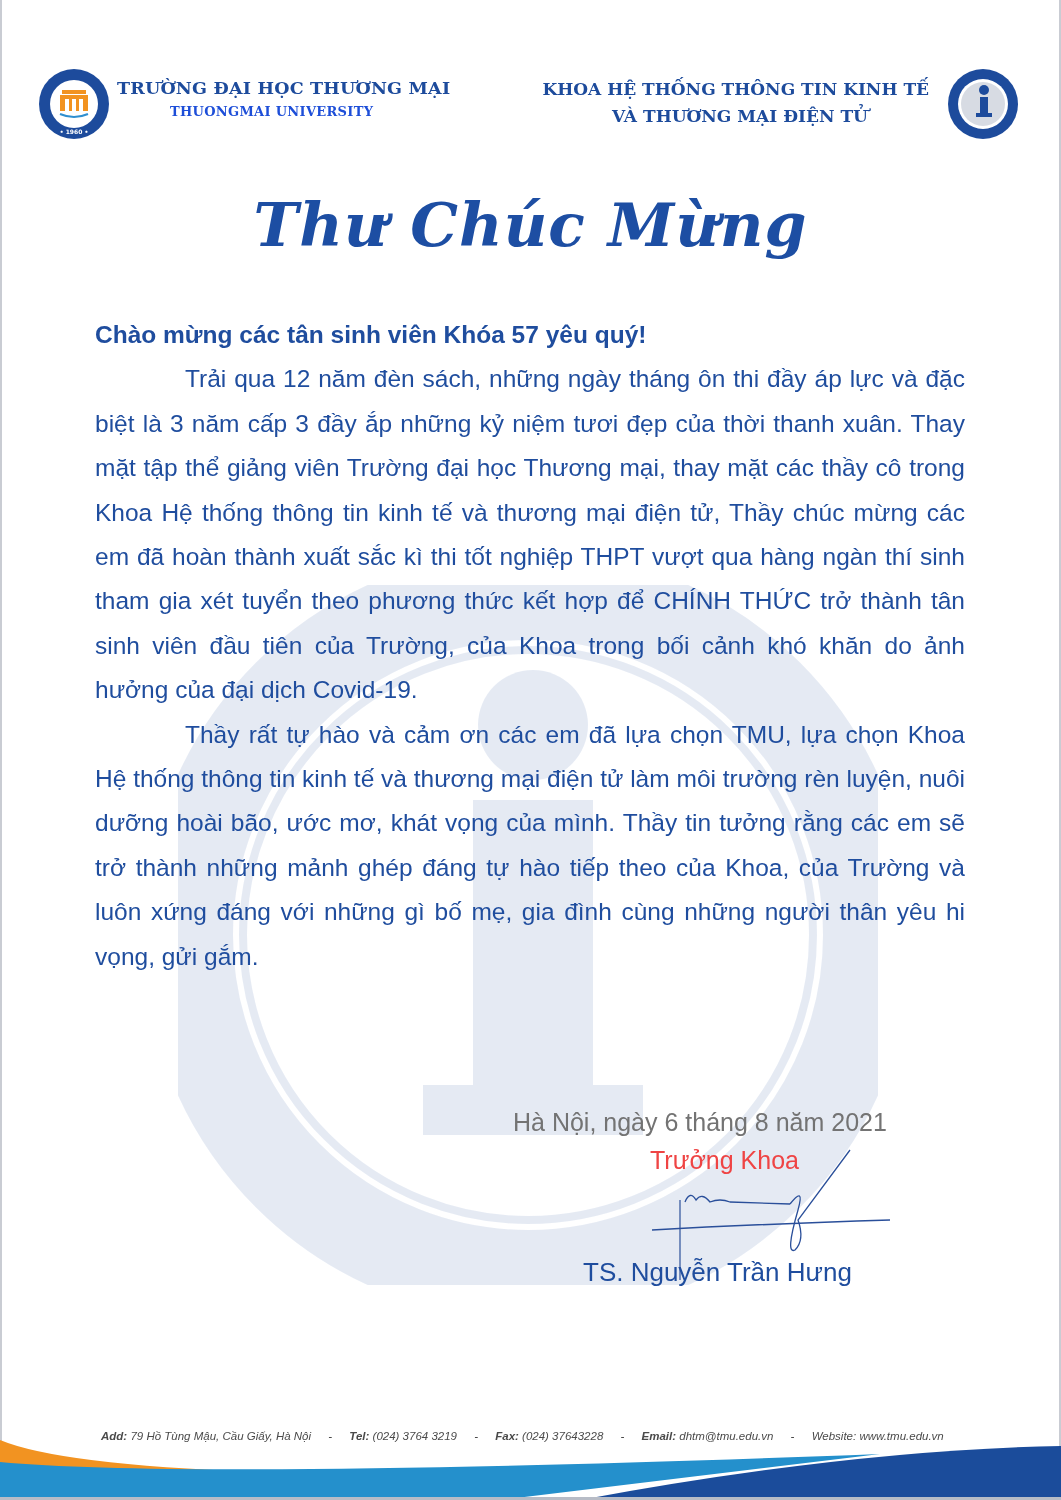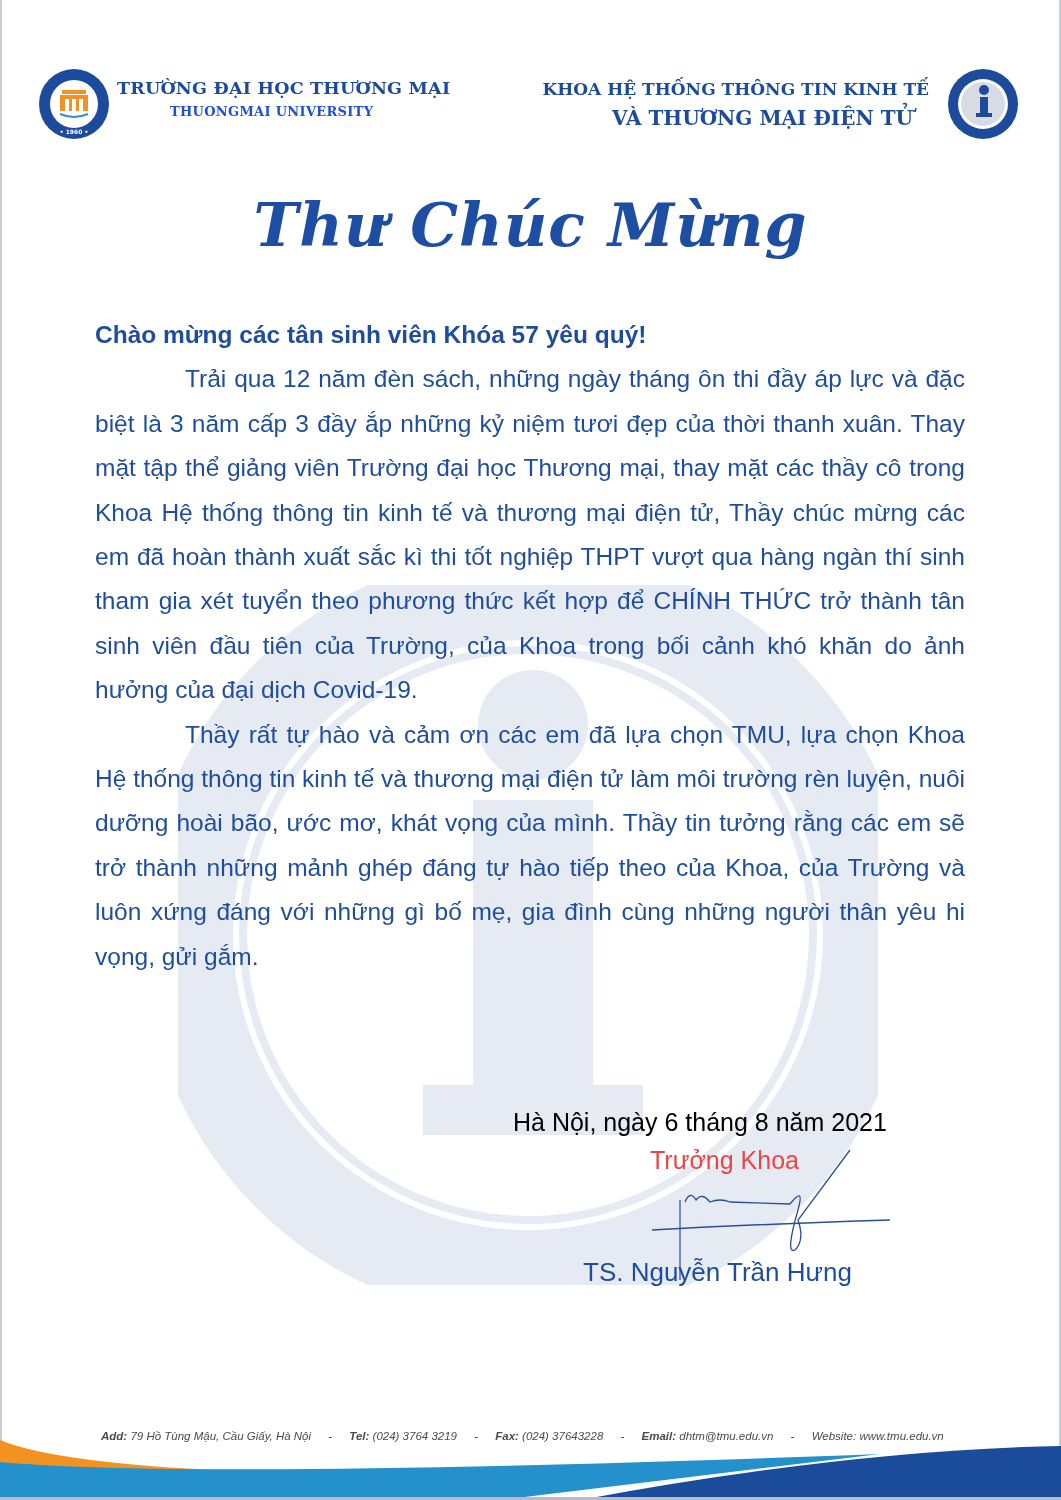--- a/index.html
+++ b/index.html
@@ -10,37 +10,37 @@
       color: #1d4b9c;
     }
     .frame-left { position: absolute; left: 0; top: 0; width: 2px; height: 1500px; background: #c9ccd3; }
     .frame-right { position: absolute; right: 0; top: 0; width: 2px; height: 1500px; background: #c9ccd3; }
 
     
     .logo-left { position: absolute; left: 38px; top: 68px; width: 72px; height: 72px; }
     .uni-name { position: absolute; left: 117px; top: 78px; font-family: "DejaVu Serif", serif; font-weight: bold; font-size: 17.5px; color: #1d4b9c; letter-spacing: 0.2px; white-space: nowrap; }
     .uni-name-en { position: absolute; left: 170px; top: 104px; font-family: "DejaVu Serif", serif; font-weight: bold; font-size: 13px; color: #1d4ed8; letter-spacing: 0.3px; white-space: nowrap; }
     .faculty-1 { position: absolute; right: 132px; top: 79px; font-family: "DejaVu Serif", serif; font-weight: bold; font-size: 17px; color: #1d4b9c; white-space: nowrap; }
-    .faculty-2 { position: absolute; left: 612px; top: 106px; font-family: "DejaVu Serif", serif; font-weight: bold; font-size: 20px; color: #1d4b9c; white-space: nowrap; }
+    .faculty-2 { position: absolute; left: 612px; top: 106px; font-family: "DejaVu Serif", serif; font-weight: bold; font-size: 17px; color: #1d4b9c; white-space: nowrap; }
     .logo-right { position: absolute; left: 947px; top: 68px; width: 72px; height: 72px; }
 
     
     .title { position: absolute; left: 0; width: 1061px; top: 190px; text-align: center; font-family: "DejaVu Serif", serif; font-style: italic; font-weight: bold; font-size: 60px; color: #1d4ea3; letter-spacing: 1px; }
 
     
     .watermark { position: absolute; left: 178px; top: 585px; width: 700px; height: 700px; opacity: 0.11; }
 
     
     .content { position: absolute; left: 95px; top: 313px; width: 870px; font-size: 24.5px; line-height: 44.4px; color: #1f4d9e; }
     .content p { margin: 0; text-align: justify; text-align-last: auto; }
     .greeting, .closing { font-weight: bold; }
     .indent { text-indent: 90px; }
 
     
-    .sign-place { position: absolute; left: 513px; top: 1108px; font-size: 25px; color: #000000; white-space: nowrap; }
+    .sign-place { position: absolute; left: 513px; top: 1108px; font-size: 25px; color: #737373; white-space: nowrap; }
     .sign-role { position: absolute; left: 650px; top: 1146px; font-size: 25px; color: #ef4444; white-space: nowrap; }
     .signature { position: absolute; left: 640px; top: 1140px; width: 260px; height: 140px; }
     .sign-name { position: absolute; left: 583px; top: 1257px; font-size: 26px; color: #1f4d9e; white-space: nowrap; }
 
     
     .footer-info { position: absolute; left: 101px; top: 1430px; font-style: italic; font-size: 11.5px; color: #4a4a4a; white-space: nowrap; }
     .footer-info b { font-weight: bold; }
     .footer-info .sep { margin: 0 14px; }
     .footer-waves { position: absolute; left: 0; top: 1440px; width: 1061px; height: 60px; }
   </style>

